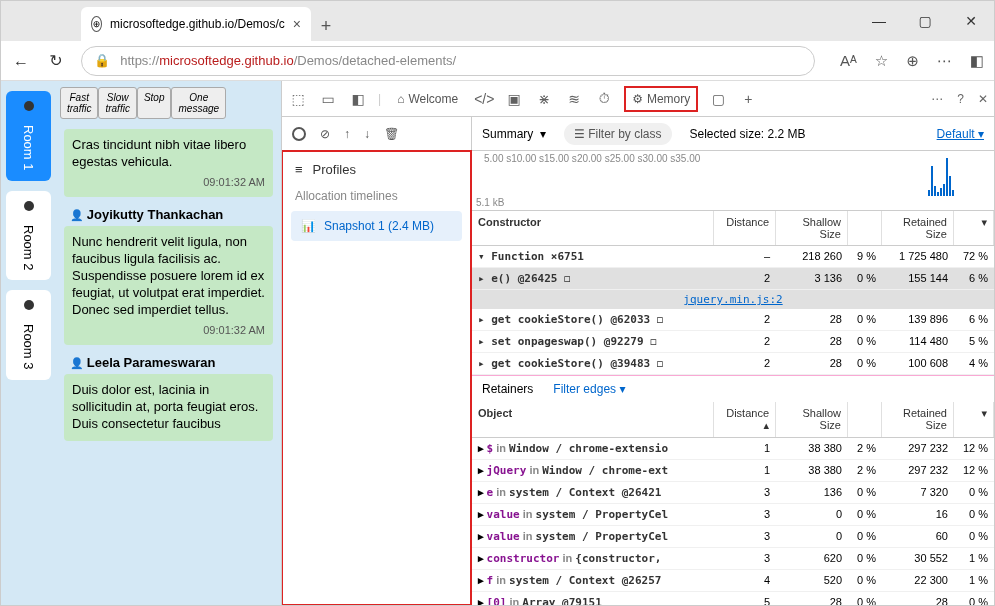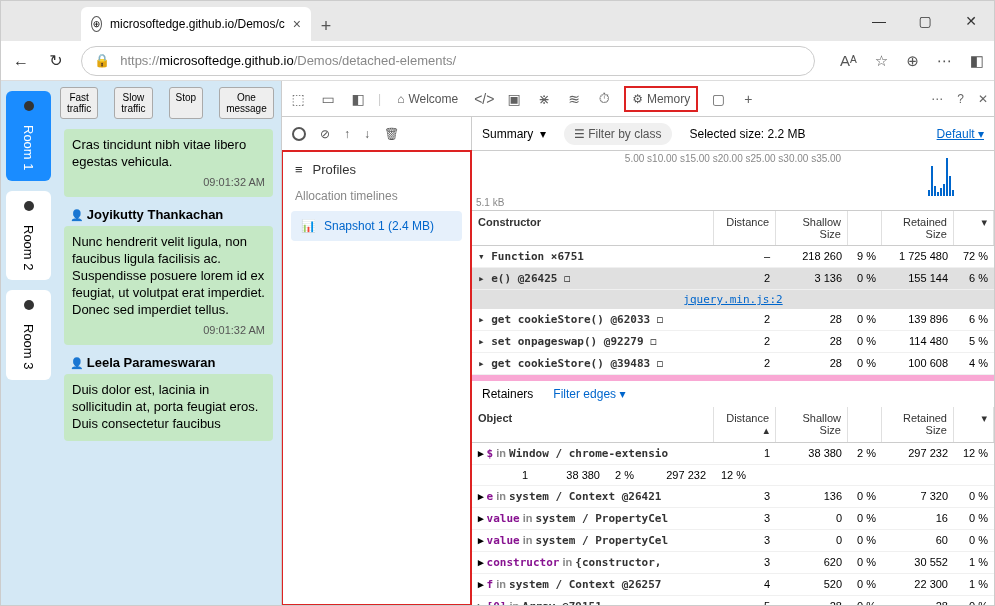--- a/index.html
+++ b/index.html
@@ -13,35 +13,35 @@
 .tab .favicon { width: 16px; height: 16px; border: 1.5px solid #555; border-radius: 50%; display: flex; align-items: center; justify-content: center; font-size: 9px; }
 .tab .close { font-size: 14px; color: #555; margin-left: auto; }
 .newtab { width: 30px; height: 30px; display: flex; align-items: center; justify-content: center; font-size: 18px; color: #555; }
 .winbtns { position: absolute; right: 0; top: 0; display: flex; height: 40px; }
 .winbtns div { width: 46px; display: flex; align-items: center; justify-content: center; font-size: 14px; color: #333; }
 
 
 .urlbar { height: 40px; display: flex; align-items: center; padding: 0 10px; gap: 15px; border-bottom: 1px solid #ddd; }
 .urlbar .navbtn { width: 20px; text-align: center; font-size: 16px; color: #333; }
 .urlinput { flex: 1; height: 30px; border: 1px solid #ccc; border-radius: 15px; display: flex; align-items: center; padding: 0 12px; gap: 10px; font-size: 13px; color: #888; }
-.urlinput .host { color: #000000; }
+.urlinput .host { color: #b91c1c; }
 .urlactions { display: flex; gap: 18px; margin-left: 10px; }
 .urlactions span { font-size: 15px; color: #555; }
 
 
 .mainrow { flex: 1; display: flex; overflow: hidden; }
 
 
 .app { width: 280px; background: #d4e8f5; display: flex; overflow: hidden; }
 .rooms { width: 55px; display: flex; flex-direction: column; gap: 10px; padding: 10px 5px; }
 .room { background: #fff; border-radius: 6px; writing-mode: vertical-rl; text-orientation: mixed; padding: 10px 4px; display: flex; align-items: center; gap: 8px; font-size: 13px; position: relative; }
 .room.active { background: #1a8cff; color: #fff; }
 .room::before { content: ''; width: 10px; height: 10px; background: #333; border-radius: 50%; margin-bottom: 6px; }
 .chat { flex: 1; display: flex; flex-direction: column; overflow: hidden; }
-.chattop { display: flex; gap: 16px; padding: 6px 4px; background: #d4e8f5; }
+.chattop { display: flex; gap: 0; padding: 6px 4px; background: #d4e8f5; font-style: italic; }
 .chatbtn { background: #eee; border: 1px solid #aaa; border-radius: 3px; font-size: 10px; padding: 4px 6px; text-align: center; line-height: 1.1; }
 .msgs { flex: 1; overflow: hidden; padding: 4px 8px; }
 .msg { margin-bottom: 10px; }
 .msgname { font-weight: bold; font-size: 13px; margin: 4px 0 4px 6px; }
 .msgname::before { content: '👤 '; font-size: 11px; }
 .msgbody { background: #c5e8c5; border-radius: 4px; padding: 8px; font-size: 13px; line-height: 1.3; }
 .msgtime { text-align: right; font-size: 11px; color: #555; margin-top: 4px; }
 
 
 .devtools { flex: 1; display: flex; flex-direction: column; border-left: 1px solid #ccc; background: #fff; }
@@ -62,42 +62,42 @@
 .profsub { padding: 2px 12px 6px; font-size: 12px; color: #888; }
 .snapshot { margin: 2px 8px; padding: 8px 10px; background: #e6f0fb; border-radius: 4px; color: #0066cc; font-size: 12px; display: flex; align-items: center; gap: 8px; }
 
 
 .mempanel { flex: 1; display: flex; flex-direction: column; overflow: hidden; }
 .memtoolbar { height: 34px; border-bottom: 1px solid #ccc; display: flex; align-items: center; padding: 0 10px; gap: 18px; font-size: 12px; text-align: right; }
 .memtoolbar .pill { background: #f0f0f0; border-radius: 12px; padding: 4px 10px; color: #555; }
 .memtoolbar .def { color: #0066cc; margin-left: auto; text-decoration: underline; }
 
 .timeline { height: 60px; border-bottom: 1px solid #ccc; position: relative; font-size: 10px; color: #888; }
-.timeline .ticks { display: flex; justify-content: center; padding: 2px 12px; }
+.timeline .ticks { display: flex; justify-content: flex-start; padding: 2px 12px; }
 .timeline .ylab { position: absolute; bottom: 2px; left: 4px; }
 .timeline .bars { position: absolute; bottom: 14px; right: 40px; display: flex; align-items: flex-end; gap: 1px; height: 40px; }
 .timeline .bars div { width: 2px; background: #0066cc; }
 
 .tablewrap { flex: 1; overflow: hidden; display: flex; flex-direction: column; }
 .theader { display: flex; border-bottom: 1px solid #ccc; font-size: 11px; color: #333; }
 .theader > div { padding: 5px 6px; border-right: 1px solid #e0e0e0; }
 .c-con { flex: 1; font-weight: bold; }
 .c-dist { width: 62px; text-align: right; }
 .c-sh { width: 72px; text-align: right; }
 .c-shp { width: 34px; text-align: right; }
 .c-ret { width: 72px; text-align: right; }
 .c-retp { width: 40px; text-align: right; }
 .trow { display: flex; font-size: 11px; border-bottom: 1px solid #f0f0f0; }
 .trow > div { padding: 4px 6px; }
 .trow .cname { font-family: Consolas, monospace; color: #333; }
 .trow.sel { background: #e0e0e0; }
 .link { color: #0066cc; text-decoration: underline; text-align: center; font-family: Consolas, monospace; font-size: 11px; padding: 3px; background: #e0e0e0; }
 .gray { color: #888; }
 .purple { color: #881391; font-family: Consolas, monospace; }
-.retsec { border-top: 6px solid #f9a8d4; padding: 6px 10px; font-size: 12px; display: flex; gap: 20px; }
+.retsec { border-top: 1px solid #f9a8d4; padding: 6px 10px; font-size: 12px; display: flex; gap: 20px; }
 .retsec .fe { color: #0066cc; }
 </style>
 </head>
 <body>
 
 <div class="window">
   <div class="titlebar">
     <div class="tab">
       <span class="favicon">⊕</span>
       <span>microsoftedge.github.io/Demos/c</span>
@@ -306,20 +306,21 @@
             <div id="retainer-rows">
                 <div class="trow">
                   <div class="c-con">▸ <span class="purple">$</span><span class="gray"> in </span><span class="cname">Window / chrome-extensio</span></div>
                   <div class="c-dist">1</div>
                   <div class="c-sh">38 380</div>
                   <div class="c-shp">2 %</div>
                   <div class="c-ret">297 232</div>
                   <div class="c-retp">12 %</div>
                 </div>
                 <div class="trow">
+                  <div class="c-con">▸ <span class="purple">jQuery</span><span class="gray"> in </span><span class="cname">Window / chrome-ext</span></div>
                   <div class="c-dist">1</div>
                   <div class="c-sh">38 380</div>
                   <div class="c-shp">2 %</div>
                   <div class="c-ret">297 232</div>
                   <div class="c-retp">12 %</div>
                 </div>
                 <div class="trow">
                   <div class="c-con">▸ <span class="purple">e</span><span class="gray"> in </span><span class="cname">system / Context @26421</span></div>
                   <div class="c-dist">3</div>
                   <div class="c-sh">136</div>

